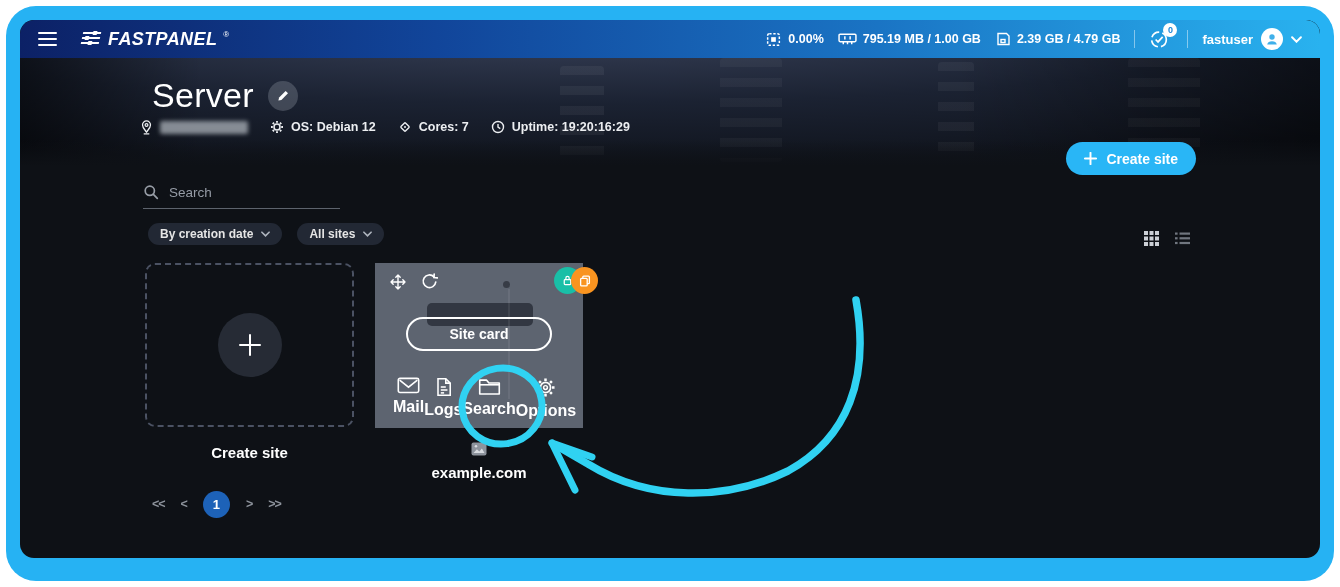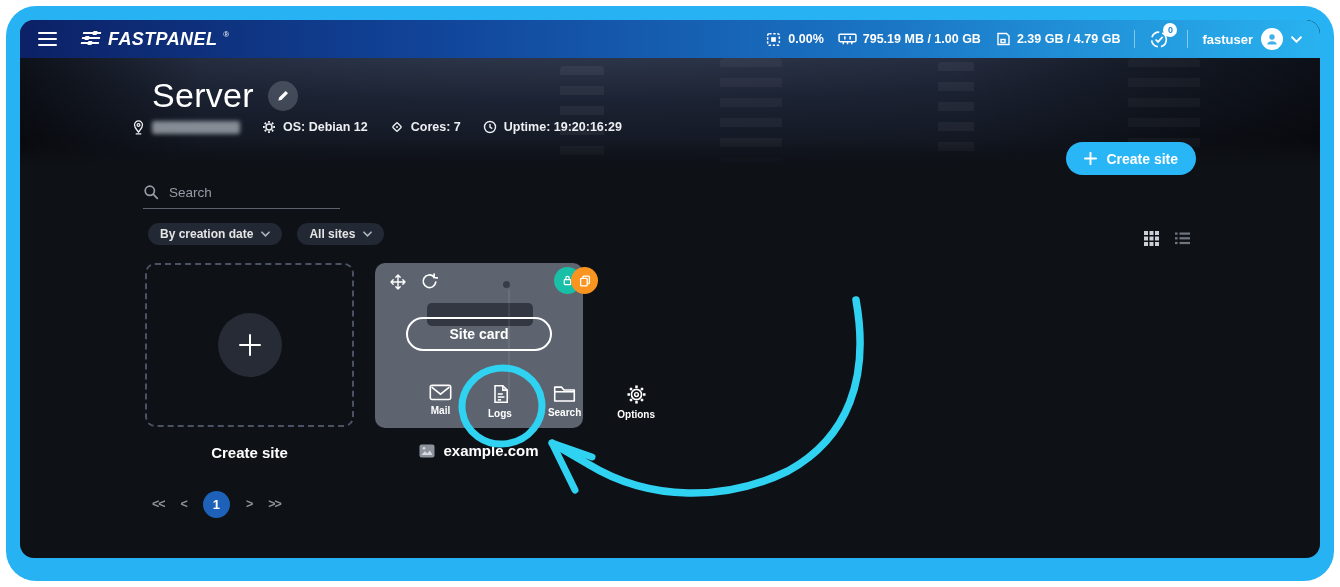--- a/index.html
+++ b/index.html
@@ -36,21 +36,21 @@
   .rack { position:absolute; border-radius:4px; background:repeating-linear-gradient(180deg, rgba(255,255,255,.10) 0 9px, rgba(0,0,0,0) 9px 20px); opacity:.5; }
   .rack.r1 { left:540px; top:8px;  width:44px; height:92px; }
   .rack.r2 { left:700px; top:0;    width:62px; height:104px; opacity:.38; }
   .rack.r3 { left:918px; top:4px;  width:36px; height:98px;  opacity:.45; }
   .rack.r4 { left:1108px; top:0;   width:72px; height:104px; opacity:.32; }
   .photo-fade { position:absolute; left:0; bottom:0; width:100%; height:26px; background:linear-gradient(rgba(14,17,22,0), #0e1116); }
 
   .title-row { position:absolute; left:132px; top:56px; display:flex; align-items:center; gap:14px; }
   .page-title { color:#fff; font-size:34px; font-weight:500; letter-spacing:.3px; }
   .edit-btn { width:30px; height:30px; border-radius:50%; background:rgba(125,133,146,.40); display:flex; align-items:center; justify-content:center; cursor:pointer; }
-  .meta-row { position:absolute; left:112px; top:99px; display:flex; align-items:center; gap:22px; color:#eceef1; font-size:12.5px; font-weight:bold; }
+  .meta-row { position:absolute; left:120px; top:99px; display:flex; align-items:center; gap:22px; color:#eceef1; font-size:12.5px; font-weight:bold; }
   .meta-item { display:flex; align-items:center; gap:7px; }
   .redacted { width:88px; height:13px; background:#9aa0a8; opacity:.85; border-radius:2px; filter:blur(2px); }
 
   .create-site-btn { position:absolute; right:124px; top:122px; height:33px; padding:0 18px; border-radius:17px;
     background:#29b6f6; color:#fff; font-size:14px; font-weight:bold; display:flex; align-items:center; gap:9px; cursor:pointer; border:none; }
 
   
   .search { position:absolute; left:123px; top:164px; width:197px; display:flex; align-items:center; gap:10px;
     border-bottom:1px solid #5d636d; padding-bottom:8px; }
   .search input { flex:1; background:transparent; border:none; outline:none; color:#ec4899; font-size:13.5px; }
@@ -59,36 +59,36 @@
   .pill { height:22px; background:#222834; border-radius:12px; display:flex; align-items:center; gap:8px;
     padding:0 12px; color:#e5e5e5; font-size:12px; font-weight:bold; cursor:pointer; }
   .view-toggle { position:absolute; right:128px; top:208px; display:flex; gap:11px; align-items:center; }
 
   
   .card-create { position:absolute; left:125px; top:243px; width:209px; height:164px;
     border:2px dashed #4b5263; border-radius:10px; display:flex; align-items:center; justify-content:center; cursor:pointer; }
   .plus-circle { width:64px; height:64px; border-radius:50%; background:#262b35; display:flex; align-items:center; justify-content:center; }
   .card-label { position:absolute; left:125px; width:209px; top:424px; text-align:center; color:#fff; font-size:15px; font-weight:600; }
 
-  .card-site { position:absolute; left:355px; top:243px; width:208px; height:165px; border-radius:10px; background:#5d6470; cursor:pointer; }
+  .card-site { position:absolute; left:355px; top:243px; width:208px; height:165px; border-radius:0; background:#5d6470; cursor:pointer; }
   .decor-bar { position:absolute; left:52px; top:40px; width:106px; height:23px; background:rgba(42,47,57,.85); border-radius:5px; }
   .decor-line-v { position:absolute; left:133px; top:26px; width:2px; height:110px; background:rgba(255,255,255,.07); }
   .decor-dot { position:absolute; left:128px; top:18px; width:7px; height:7px; border-radius:50%; background:rgba(30,34,42,.6); }
   .card-top-icons { position:absolute; left:13px; top:9px; display:flex; gap:11px; }
   .icon-btn { width:20px; height:20px; display:flex; align-items:center; justify-content:center; cursor:pointer; }
   .badge { position:absolute; width:27px; height:27px; border-radius:50%; display:flex; align-items:center; justify-content:center; }
   .badge-teal { left:179px; top:4px; background:#19bfa7; z-index:1; }
   .badge-orange { left:196px; top:4px; background:#f99420; z-index:2; }
   .pill-sitecard { position:absolute; left:50%; top:54px; transform:translateX(-50%); width:146px; height:34px;
     border:2px solid #fff; border-radius:18px; background:transparent; color:#fff; font-size:14px; font-weight:bold;
     display:flex; align-items:center; justify-content:center; cursor:pointer; }
   .actions { position:absolute; left:0; right:0; bottom:8px; display:flex; justify-content:space-between; padding:0 18px; }
-  .action { display:flex; flex-direction:column; align-items:center; gap:4px; color:#fff; font-size:10px; font-weight:600; cursor:pointer;margin-left:36px; }
+  .action { display:flex; flex-direction:column; align-items:center; gap:4px; color:#fff; font-size:16px; font-weight:600; cursor:pointer; }
   .domain-row { position:absolute; left:355px; width:208px; top:422px; display:flex; align-items:center; justify-content:center;
-    gap:8px; color:#fff; font-size:15px; font-weight:600; cursor:pointer; }
+    gap:8px; color:#fff; font-size:15px; font-weight:600; cursor:pointer;flex-direction:column; }
 
   
   .pagination { position:absolute; left:132px; top:470px; height:28px; display:flex; align-items:center; gap:16px;
     color:#8d939c; font-size:12.5px; font-weight:bold; letter-spacing:-1px; }
   .pg { cursor:pointer; }
   .page-current { width:27px; height:27px; border-radius:50%; background:#1d62b8; color:#fff; letter-spacing:0;
     display:flex; align-items:center; justify-content:center; font-size:13px; cursor:pointer; }
   .footer-right { position:absolute; right:123px; top:468px; height:30px; display:flex; align-items:center; gap:16px;
     color:#fff; font-size:13.5px; font-weight:bold; }
   .sort-box { width:55px; height:29px; border:1px solid #3c4354; border-radius:8px; display:flex; align-items:center;

